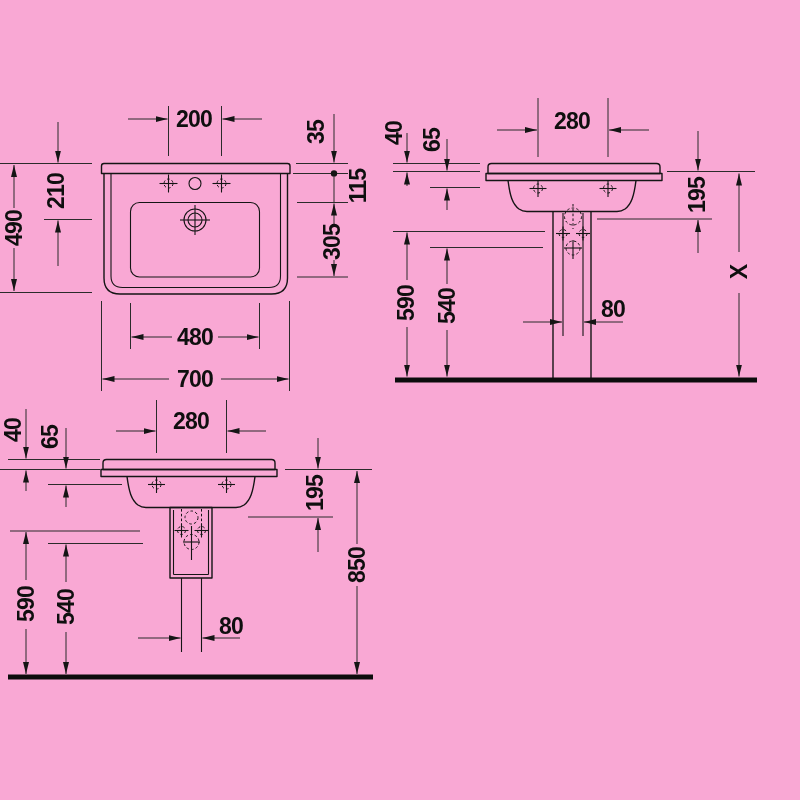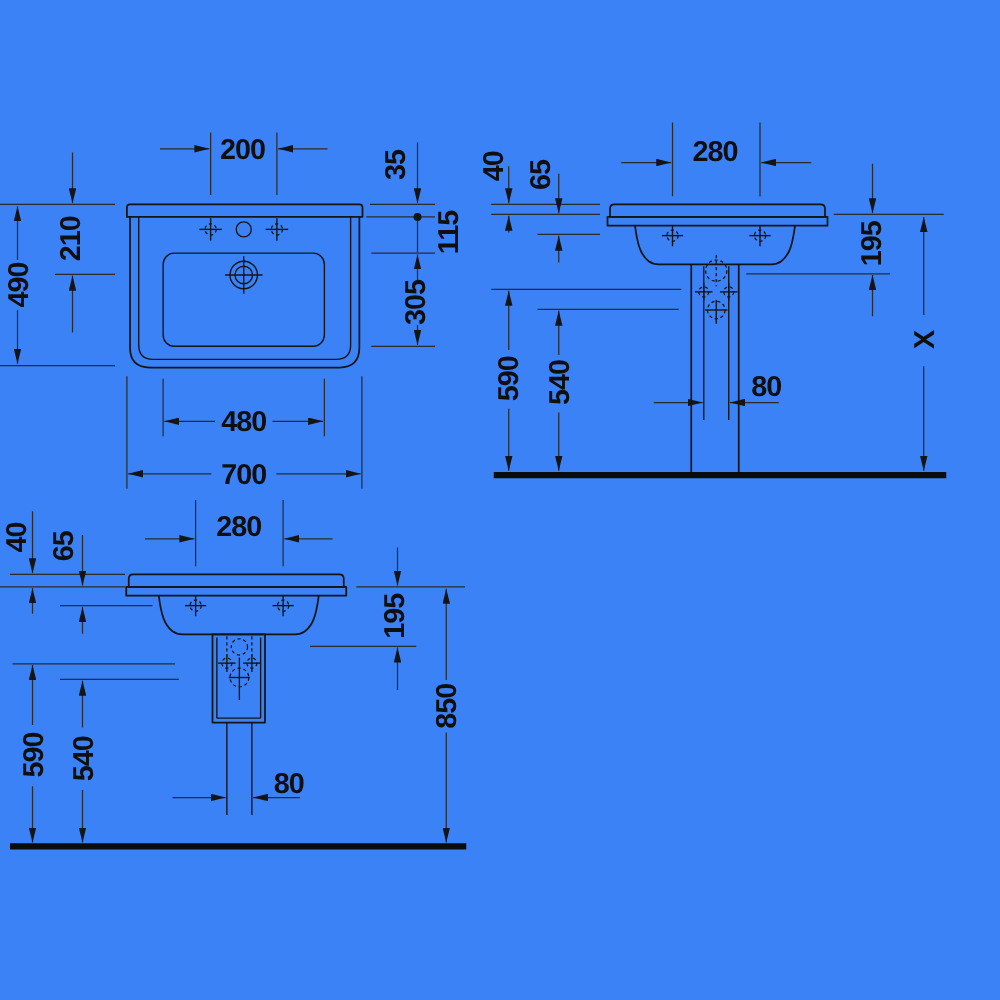--- a/index.html
+++ b/index.html
@@ -1,16 +1,16 @@
 <!DOCTYPE html>
 <html><head>
 <meta charset="utf-8">
 <style>
   html,body{margin:0;padding:0;background:#fff;}
-  .canvas{position:relative;width:800px;height:800px;background:#3b82f6;overflow:hidden;
+  .canvas{position:relative;width:800px;height:800px;background:#f9a8d4;overflow:hidden;
           font-family:"Liberation Sans",sans-serif;}
   svg{display:block;}
   .ol{fill:none;stroke:#151515;stroke-width:1.4;stroke-linejoin:round;}
   .tl{fill:none;stroke:#151515;stroke-width:1.1;}
   .dl{fill:none;stroke:#2b2b2b;stroke-width:1;}
   .dsh{fill:none;stroke:#151515;stroke-width:1;stroke-dasharray:2.6 2.2;}
   .flr{stroke:#0c0c0c;stroke-width:5;}
   .lbl{font-family:"Liberation Sans",sans-serif;font-weight:bold;font-size:23px;
        fill:#0f0f0f;letter-spacing:-0.8px;}
 </style>

